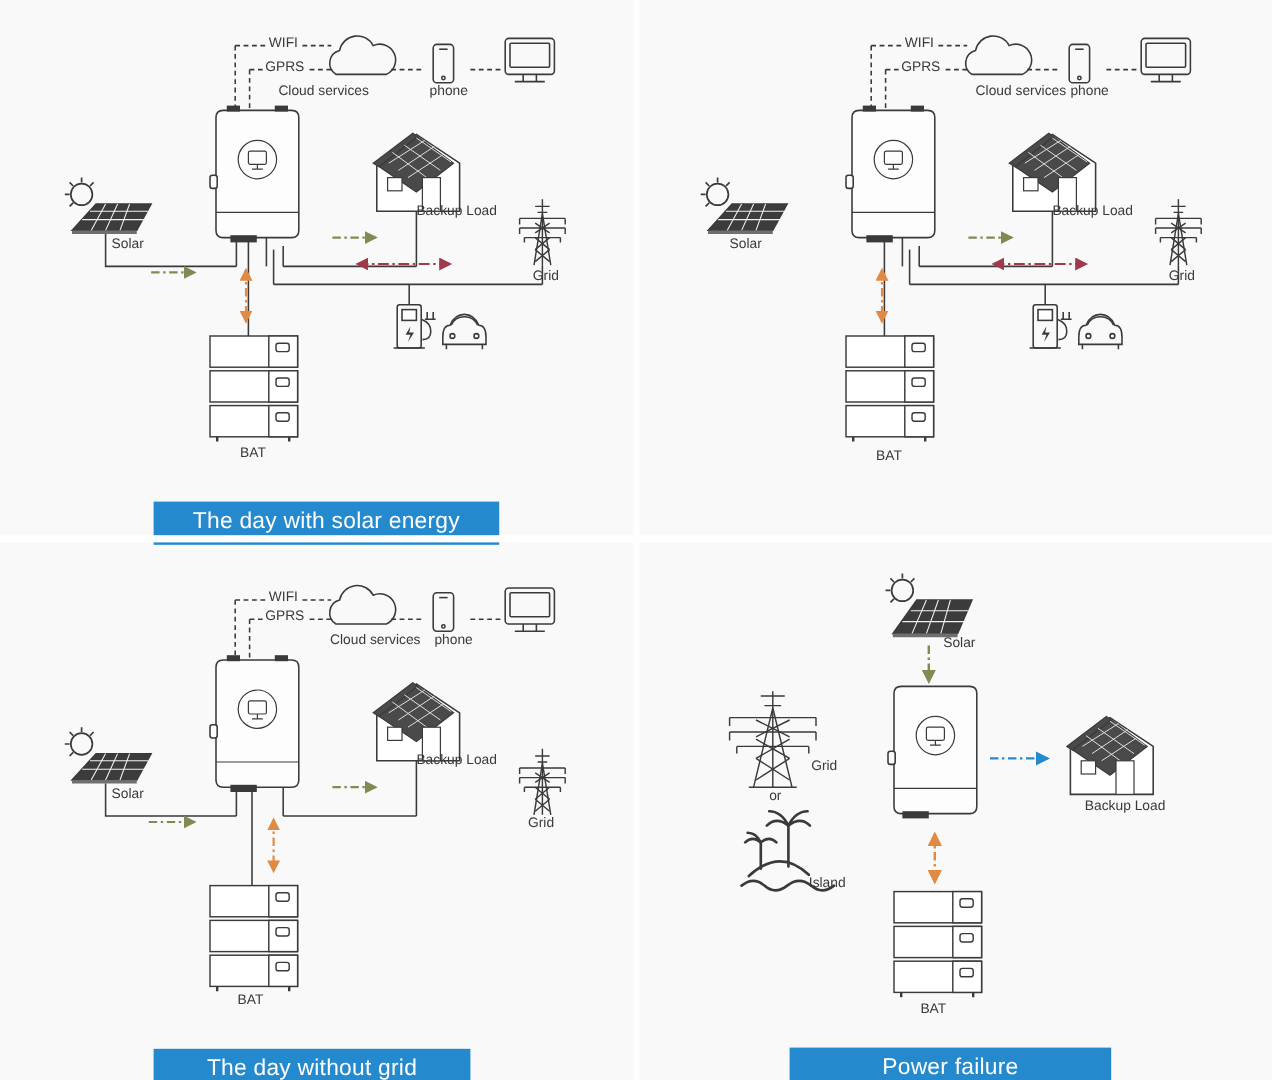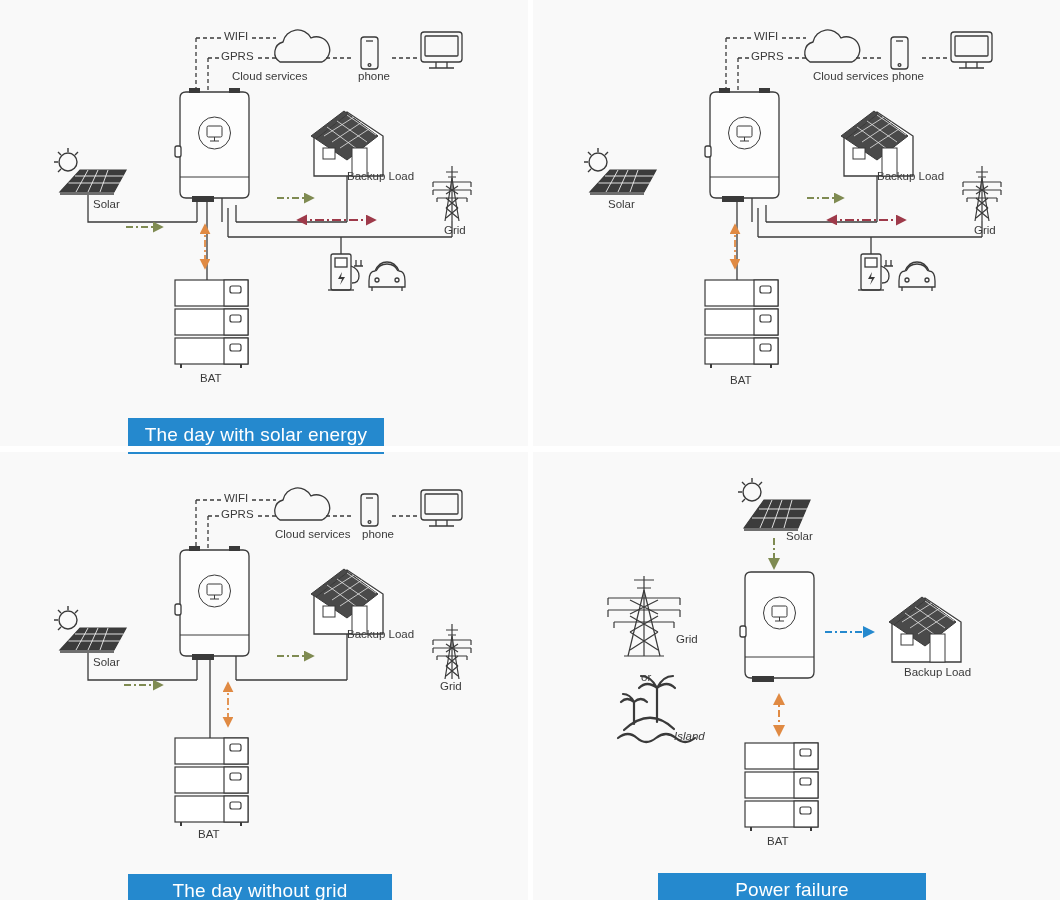--- a/index.html
+++ b/index.html
@@ -28,21 +28,21 @@
     background:#2589ce;
     color:#ffffff;
     font-size:19px;
     line-height:26px;
     text-align:center;
     letter-spacing:.2px;
     padding:4px 12px 6px 12px;
     box-sizing:border-box;
     white-space:nowrap;
   }
-  .b1{left:128px;top:418px;width:256px;}
+  .b1{left:128px;top:418px;width:288px;}
   .b2{left:658px;top:417px;width:268px;}
   .b3{left:128px;top:874px;width:264px;}
   .b4{left:658px;top:873px;width:268px;}
 
   .lbl{position:absolute;font-size:11.5px;color:#3a3a3a;white-space:nowrap;}
 </style>
 </head>
 <body>
 
 <div id="stage">
@@ -519,22 +519,22 @@
 
       <g fill="none" stroke-width="2">
         <path d="M244,88 L244,118" stroke="#7f8b52" stroke-dasharray="7,3,2,3" marker-end="url(#ah-green)"></path>
         <path d="M295,182 L343,182" stroke="#2589ce" stroke-dasharray="7,3,2,3" marker-end="url(#ah-blue)"></path>
         <path d="M249,245 L249,285" stroke="#e08a43" stroke-dasharray="7,3,2,3" marker-end="url(#ah-or)" marker-start="url(#ah-or-s)"></path>
       </g>
     </svg>
 
     <div class="lbl" style="left:256px;top:80px;">Solar</div>
     <div class="lbl" style="left:146px;top:183px;">Grid</div>
-    <div class="lbl" style="left:111px;top:221px;">or</div>
-    <div class="lbl" style="left:144px;top:280px;font-style:italic;">Island</div>
+    <div class="lbl" style="left:111px;top:208px;">or</div>
+    <div class="lbl" style="left:144px;top:280px;">Island</div>
     <div class="lbl" style="left:374px;top:216px;">Backup Load</div>
     <div class="lbl" style="left:237px;top:385px;">BAT</div>
   </div>
 
   <div class="sep-v"></div>
   <div class="sep-h"></div>
 
   <div class="banner b1">The day with solar energy</div>
   <div class="banner b3">The day without grid</div>
   <div class="banner b4">Power failure</div>

